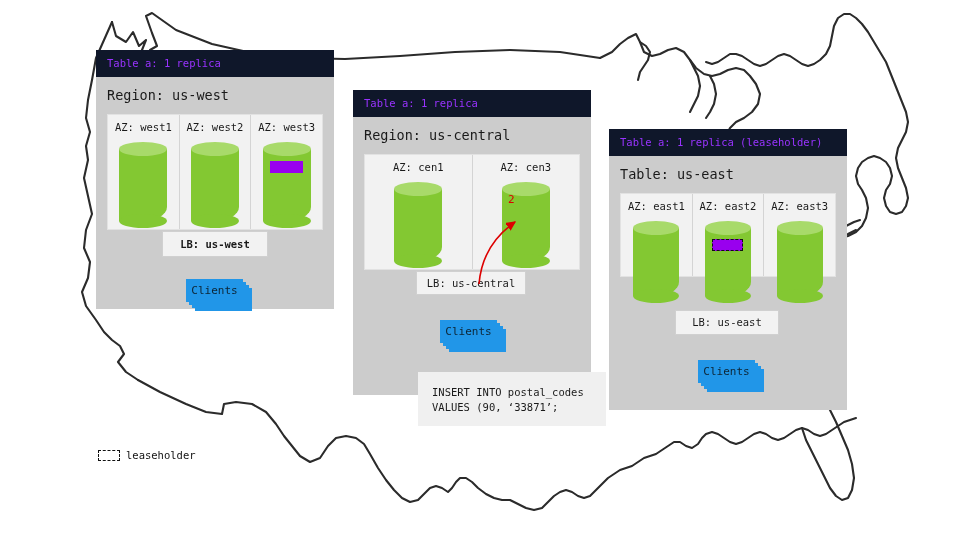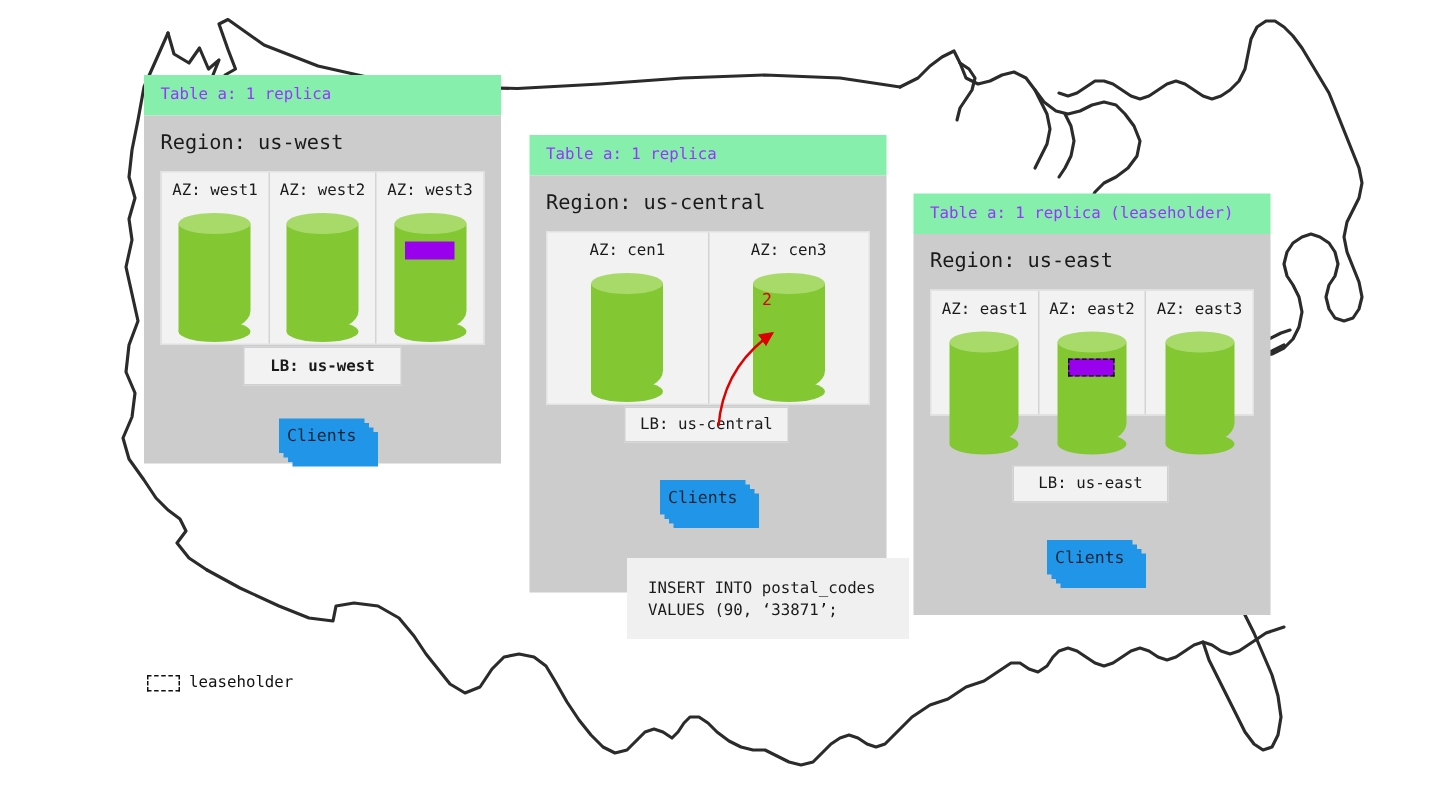--- a/index.html
+++ b/index.html
@@ -8,21 +8,21 @@
     font-family:"DejaVu Sans Mono","Liberation Mono",monospace;
   }
   #stage{position:absolute;left:0;top:0;width:960px;height:540px;}
 
   
   #usmap{position:absolute;left:0;top:0;width:960px;height:540px;}
 
   
   .region-panel{position:absolute;}
   .panel-header{
-    background:#86efac;color:#9933ff;
+    background:#0f172a;color:#9933ff;
     font-size:10.5px;line-height:1;
     padding:8px 10px 8px 11px;
     white-space:nowrap;letter-spacing:0px;
   }
   .panel-body{background:#cccccc;padding:0;}
   .region-title{
     color:#1a1a1a;font-size:13.5px;line-height:1;
     padding:12px 0 12px 11px;white-space:nowrap;
   }
   .az-strip{
@@ -254,21 +254,21 @@
     <div class="sheet" style="left:6px;top:6px;width:57px;height:23px;"></div>
     <div class="sheet" style="left:3px;top:3px;width:57px;height:23px;"></div>
     <div class="face" style="width:57px;height:23px;">Clients</div>
   </div>
   <div class="sql-box" style="left:418px;top:372px;width:188px;height:54px;">INSERT INTO postal_codes
 VALUES (90, ‘33871’;</div>
 
   <div class="region-panel" style="left:609px;top:129px;width:238px;">
     <div class="panel-header">Table a: 1 replica (leaseholder)</div>
     <div class="panel-body" style="height:254px;">
-      <div class="region-title">Region: us-east</div>
+      <div class="region-title">Table: us-east</div>
       <div class="az-strip" style="height:84px;">
         <div class="az-cell">
           <div class="az-label">AZ: east1</div>
           <div class="cyl-wrap">
             <div class="cyl" style="width:46px;height:82px;">
               <div class="body" style="height:68px;"></div>
               <div class="top"></div>
             </div>
           </div>
         </div>

